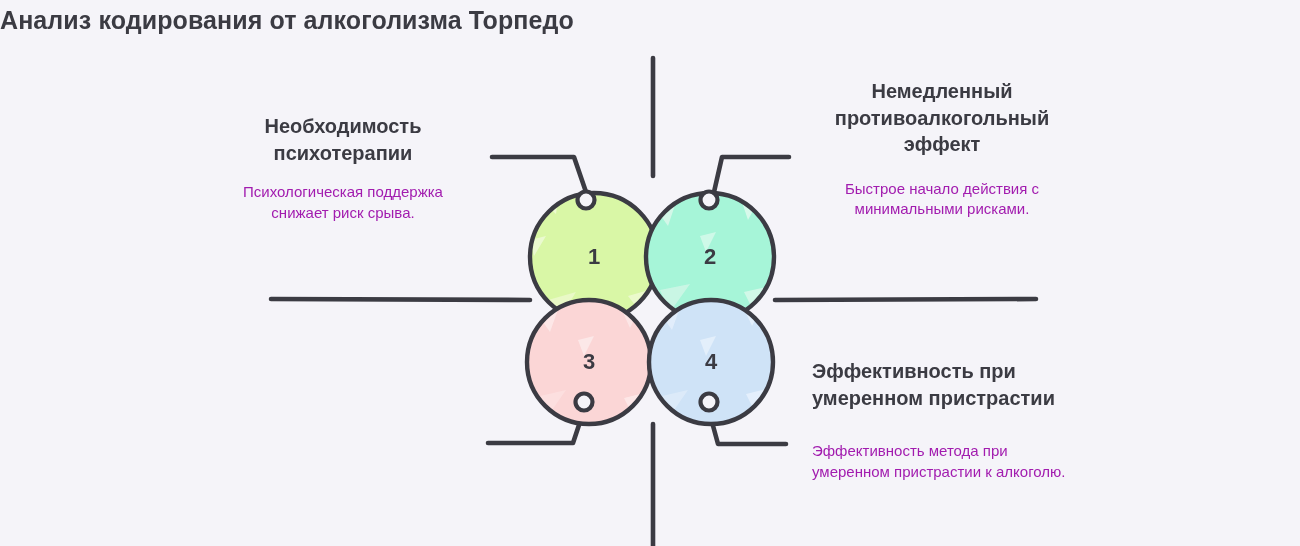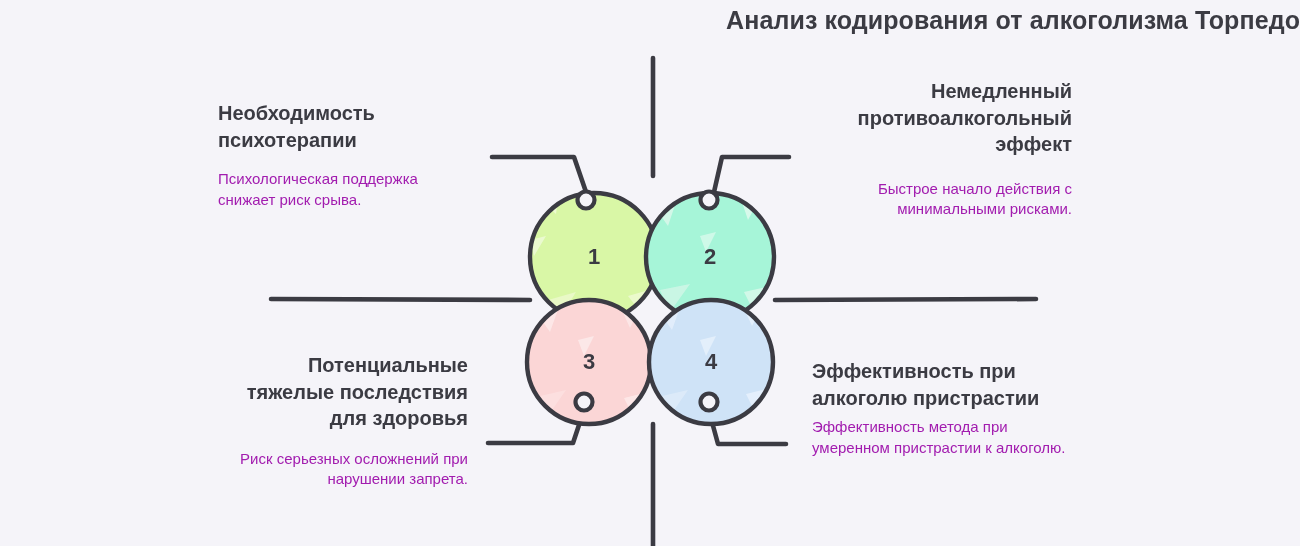--- a/index.html
+++ b/index.html
@@ -17,21 +17,21 @@
   #infographic {
     position: relative;
     width: 1300px;
     height: 546px;
   }
   #title {
     position: absolute;
     top: 6px;
     left: 0;
     width: 1300px;
-    text-align: right;
+    text-align: left;
     font-size: 25px;
     font-weight: bold;
     color: #3b3b43;
     letter-spacing: 0.1px;
   }
   .quad {
     position: absolute;
     width: 250px;
   }
   .quad .heading {
@@ -42,31 +42,31 @@
   }
   .quad .body {
     font-size: 15px;
     font-weight: normal;
     color: #a21caf;
     line-height: 1.38;
   }
   
   #quad-tl {
     left: 218px;
-    top: 100px;
-    text-align: left;
+    top: 113px;
+    text-align: center;
   }
   #quad-tl .body {
     margin-top: 16px;
   }
   
   #quad-tr {
     left: 812px;
     top: 78px;
-    text-align: right;
+    text-align: center;
     width: 260px;
   }
   #quad-tr .body {
     margin-top: 21px;
   }
   
   #quad-bl {
     left: 218px;
     top: 352px;
     text-align: right;
@@ -75,21 +75,21 @@
     margin-top: 17px;
   }
   
   #quad-br {
     left: 812px;
     top: 358px;
     text-align: left;
     width: 260px;
   }
   #quad-br .body {
-    margin-top: 6px;
+    margin-top: 30px;
   }
 
   #svg-layer {
     position: absolute;
     left: 0;
     top: 0;
     width: 1300px;
     height: 546px;
   }
   .axis-line {
@@ -221,23 +221,19 @@
   <div class="quad" id="quad-tl">
     <div class="heading">Необходимость психотерапии</div>
     <div class="body">Психологическая поддержка снижает риск срыва.</div>
   </div>
 
   <div class="quad" id="quad-tr">
     <div class="heading">Немедленный противоалкогольный эффект</div>
     <div class="body">Быстрое начало действия с минимальными рисками.</div>
   </div>
 
-  <div class="quad" id="quad-bl">
-    <div class="heading">Потенциальные тяжелые последствия для здоровья</div>
-    <div class="body">Риск серьезных осложнений при нарушении запрета.</div>
-  </div>
 
   <div class="quad" id="quad-br">
-    <div class="heading">Эффективность при алкоголю пристрастии</div>
+    <div class="heading">Эффективность при умеренном пристрастии</div>
     <div class="body">Эффективность метода при умеренном пристрастии к алкоголю.</div>
   </div>
 
 </div>
 
 </body></html>

